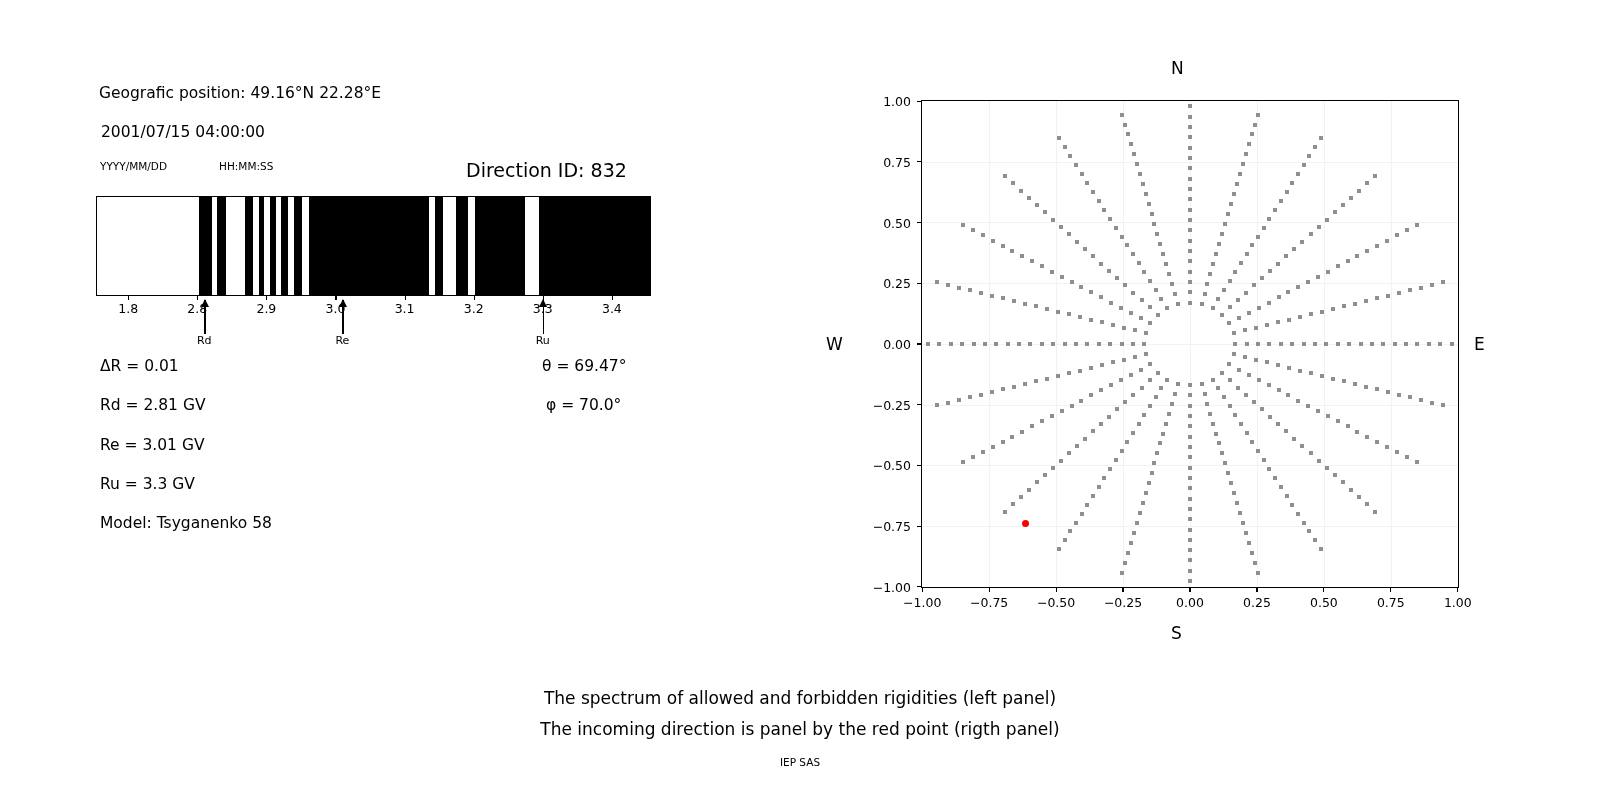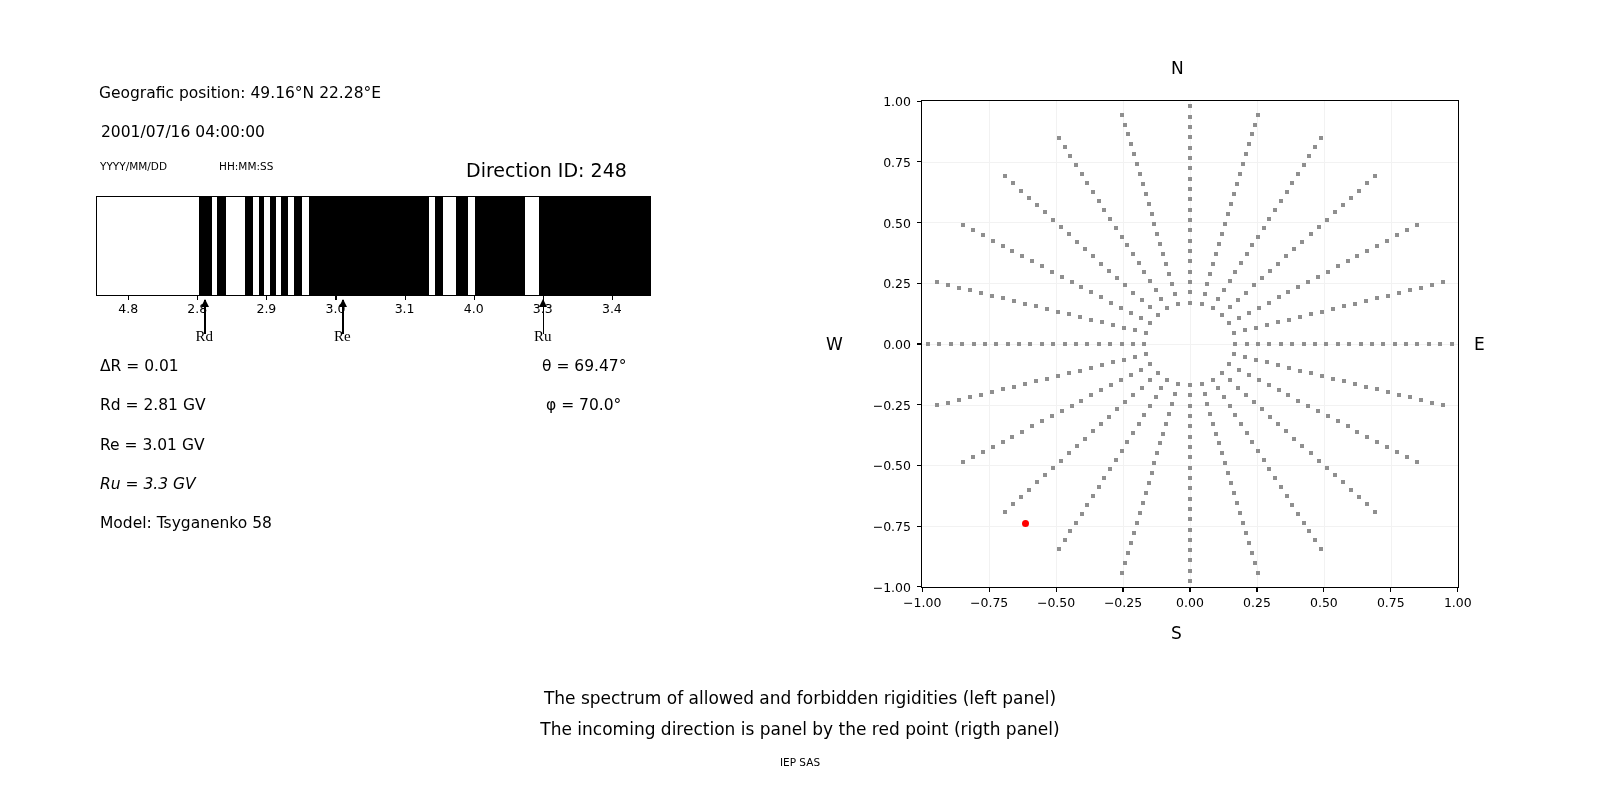--- a/index.html
+++ b/index.html
@@ -91,25 +91,24 @@
   .rmark .head {
     position: absolute;
     left: -3.6px; top: -1px;
     width: 0; height: 0;
     border-left: 4.3px solid transparent;
     border-right: 4.3px solid transparent;
     border-bottom: 8px solid #000000;
   }
   .rmark .rlabel {
     position: absolute;
-    top: 28px; left: 0;
+    top: 34px; left: 0;
     transform: translateX(-50%);
-    font-size: 15px;
-    white-space: nowrap;
-    font-family: Liberation Serif, serif;
+    font-size: 11px;
+    white-space: nowrap;
   }
 
   
   .param {
     font-size: 15.5px;
     white-space: nowrap;
   }
 
   
   #polar-panel { left: 800px; top: 0; width: 800px; height: 800px; }
@@ -193,56 +192,56 @@
     font-size: 10.5px;
   }
 </style>
 </head>
 <body>
 
 <div class="abs" id="left-panel">
 
   <div class="abs hdr-geo">Geografic position: 49.16°N 22.28°E</div>
 
-  <div class="abs hdr-datetime">2001/07/16 04:00:00</div>
+  <div class="abs hdr-datetime">2001/07/15 04:00:00</div>
 
   <div class="abs hdr-fmt-date">YYYY/MM/DD</div>
 
   <div class="abs hdr-fmt-time">HH:MM:SS</div>
 
-  <div class="abs hdr-dirid">Direction ID: 248</div>
+  <div class="abs hdr-dirid">Direction ID: 832</div>
 
   <div class="abs" id="spectrum-bar">
       <div class="band" style="left: 102.268px; width: 13.129px;"></div>
       <div class="band" style="left: 120.234px; width: 8.292px;"></div>
       <div class="band" style="left: 147.874px; width: 8.292px;"></div>
       <div class="band" style="left: 161.694px; width: 5.528px;"></div>
       <div class="band" style="left: 173.441px; width: 5.528px;"></div>
       <div class="band" style="left: 184.497px; width: 6.91px;"></div>
       <div class="band" style="left: 196.935px; width: 7.601px;"></div>
       <div class="band" style="left: 212.137px; width: 120.234px;"></div>
       <div class="band" style="left: 337.899px; width: 8.292px;"></div>
       <div class="band" style="left: 358.629px; width: 12.438px;"></div>
       <div class="band" style="left: 377.977px; width: 49.752px;"></div>
       <div class="band" style="left: 442.24px; width: 110.56px;"></div>
     </div>
 
   <div class="abs" id="spectrum-axis">
       <div class="tick" style="left: 32.195px;"></div>
-      <div class="ticklabel" style="left: 32.195px;">4.8</div>
+      <div class="ticklabel" style="left: 32.195px;">1.8</div>
       <div class="tick" style="left: 101.295px;"></div>
       <div class="ticklabel" style="left: 101.295px;">2.8</div>
       <div class="tick" style="left: 170.395px;"></div>
       <div class="ticklabel" style="left: 170.395px;">2.9</div>
       <div class="tick" style="left: 239.495px;"></div>
       <div class="ticklabel" style="left: 239.495px;">3.0</div>
       <div class="tick" style="left: 308.595px;"></div>
       <div class="ticklabel" style="left: 308.595px;">3.1</div>
       <div class="tick" style="left: 377.695px;"></div>
-      <div class="ticklabel" style="left: 377.695px;">4.0</div>
+      <div class="ticklabel" style="left: 377.695px;">3.2</div>
       <div class="tick" style="left: 446.795px;"></div>
       <div class="ticklabel" style="left: 446.795px;">3.3</div>
       <div class="tick" style="left: 515.895px;"></div>
       <div class="ticklabel" style="left: 515.895px;">3.4</div>
     </div>
 
   <div class="abs" id="rigidity-markers" style="left:96px; top:300px; width:555px; height:60px;">
       <div class="rmark" style="left: 108.205px; top: 0px;">
         <div class="shaft"></div>
         <div class="head"></div>
@@ -258,21 +257,21 @@
         <div class="head"></div>
         <div class="rlabel">Ru</div>
       </div>
     </div>
 
   <div class="abs param" style="left:100px; top:357px;">
     <span>ΔR = 0.01</span>
   </div>
   <div class="abs param" style="left:100px; top:396px;">Rd = 2.81 GV</div>
   <div class="abs param" style="left:100px; top:436px;">Re = 3.01 GV</div>
-  <div class="abs param" style="left:100px; top:475px;font-style:italic;">Ru = 3.3 GV</div>
+  <div class="abs param" style="left:100px; top:475px;">Ru = 3.3 GV</div>
   <div class="abs param" style="left:100px; top:514px;">Model: Tsyganenko 58</div>
 
   <div class="abs param" style="left:542px; top:357px;">θ = 69.47°</div>
   <div class="abs param" style="left:546px; top:396px;">φ = 70.0°</div>
 </div>
 
 <div class="abs" id="polar-panel">
   <div class="abs compass" style="left:371px; top:58px;">N</div>
   <div class="abs compass" style="left:371px; top:623px;">S</div>
   <div class="abs compass" style="left:26px; top:334px;">W</div>

